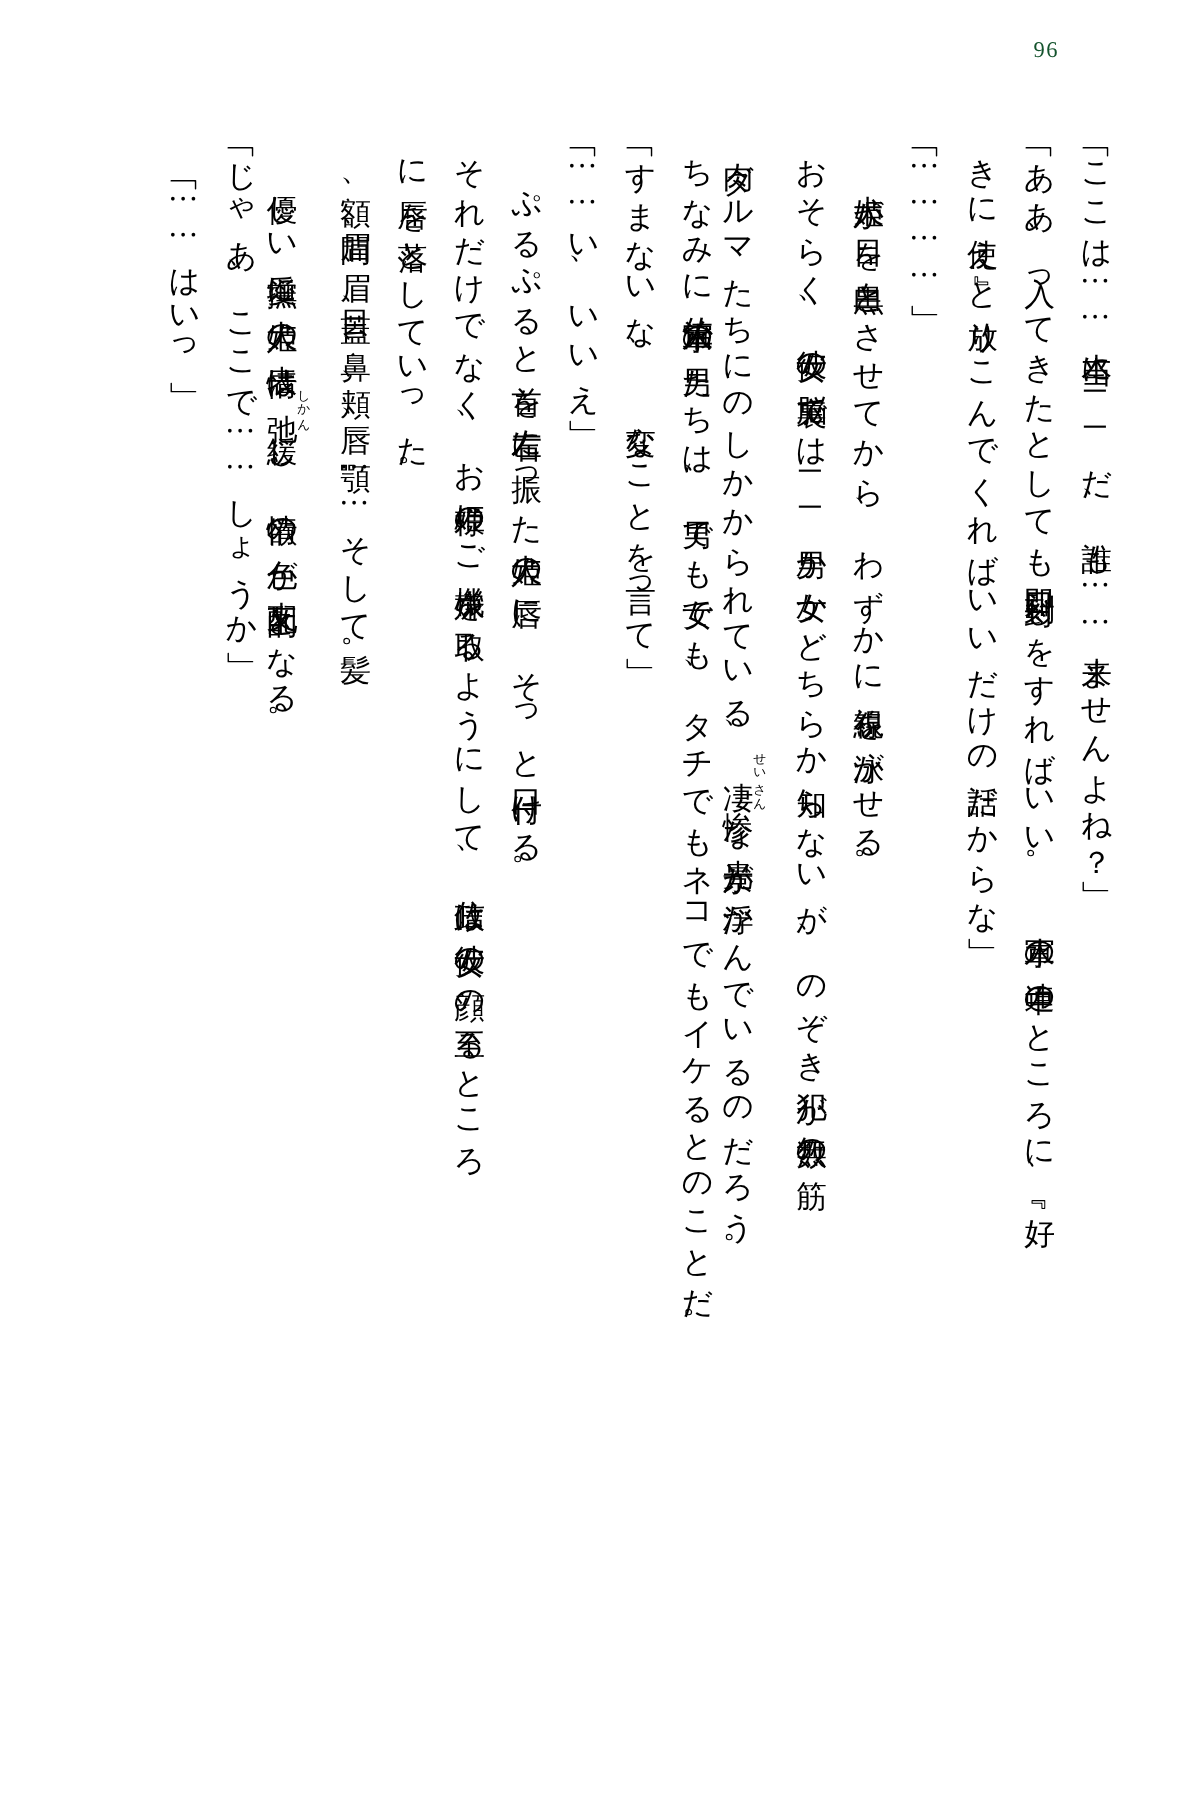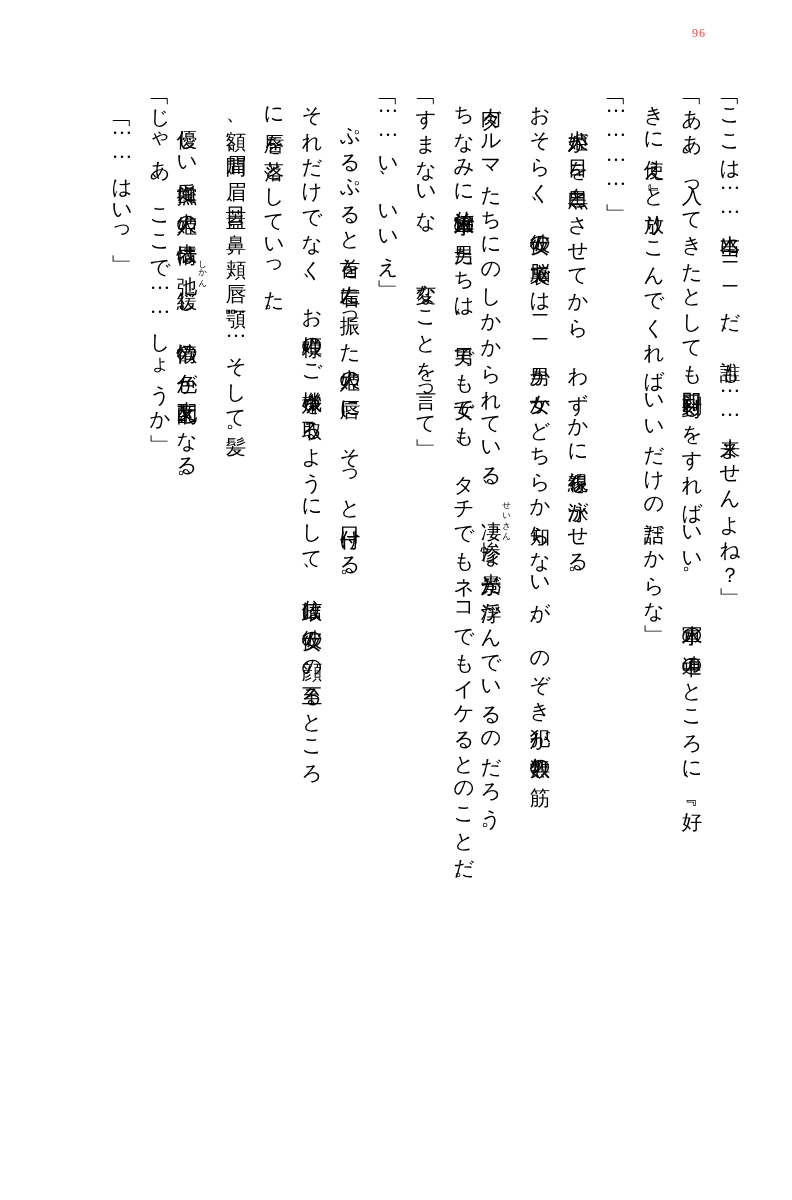--- a/index.html
+++ b/index.html
@@ -17,23 +17,23 @@
   }
   .page {
     position: absolute;
     inset: 0;
     background: #ffffff;
   }
   .page-number {
     position: absolute;
     top: 26px;
     right: 86px;
-    font-size: 12px;
+    font-size: 15px;
     letter-spacing: 1px;
-    color: #ef4444;
+    color: #14532d;
     font-family: "Liberation Serif", "DejaVu Serif", serif;
   }
   .text-block {
     position: absolute;
     top: 92px;
     left: 52px;
     right: 52px;
     height: 1060px;
     display: flex;
     flex-direction: row-reverse;

